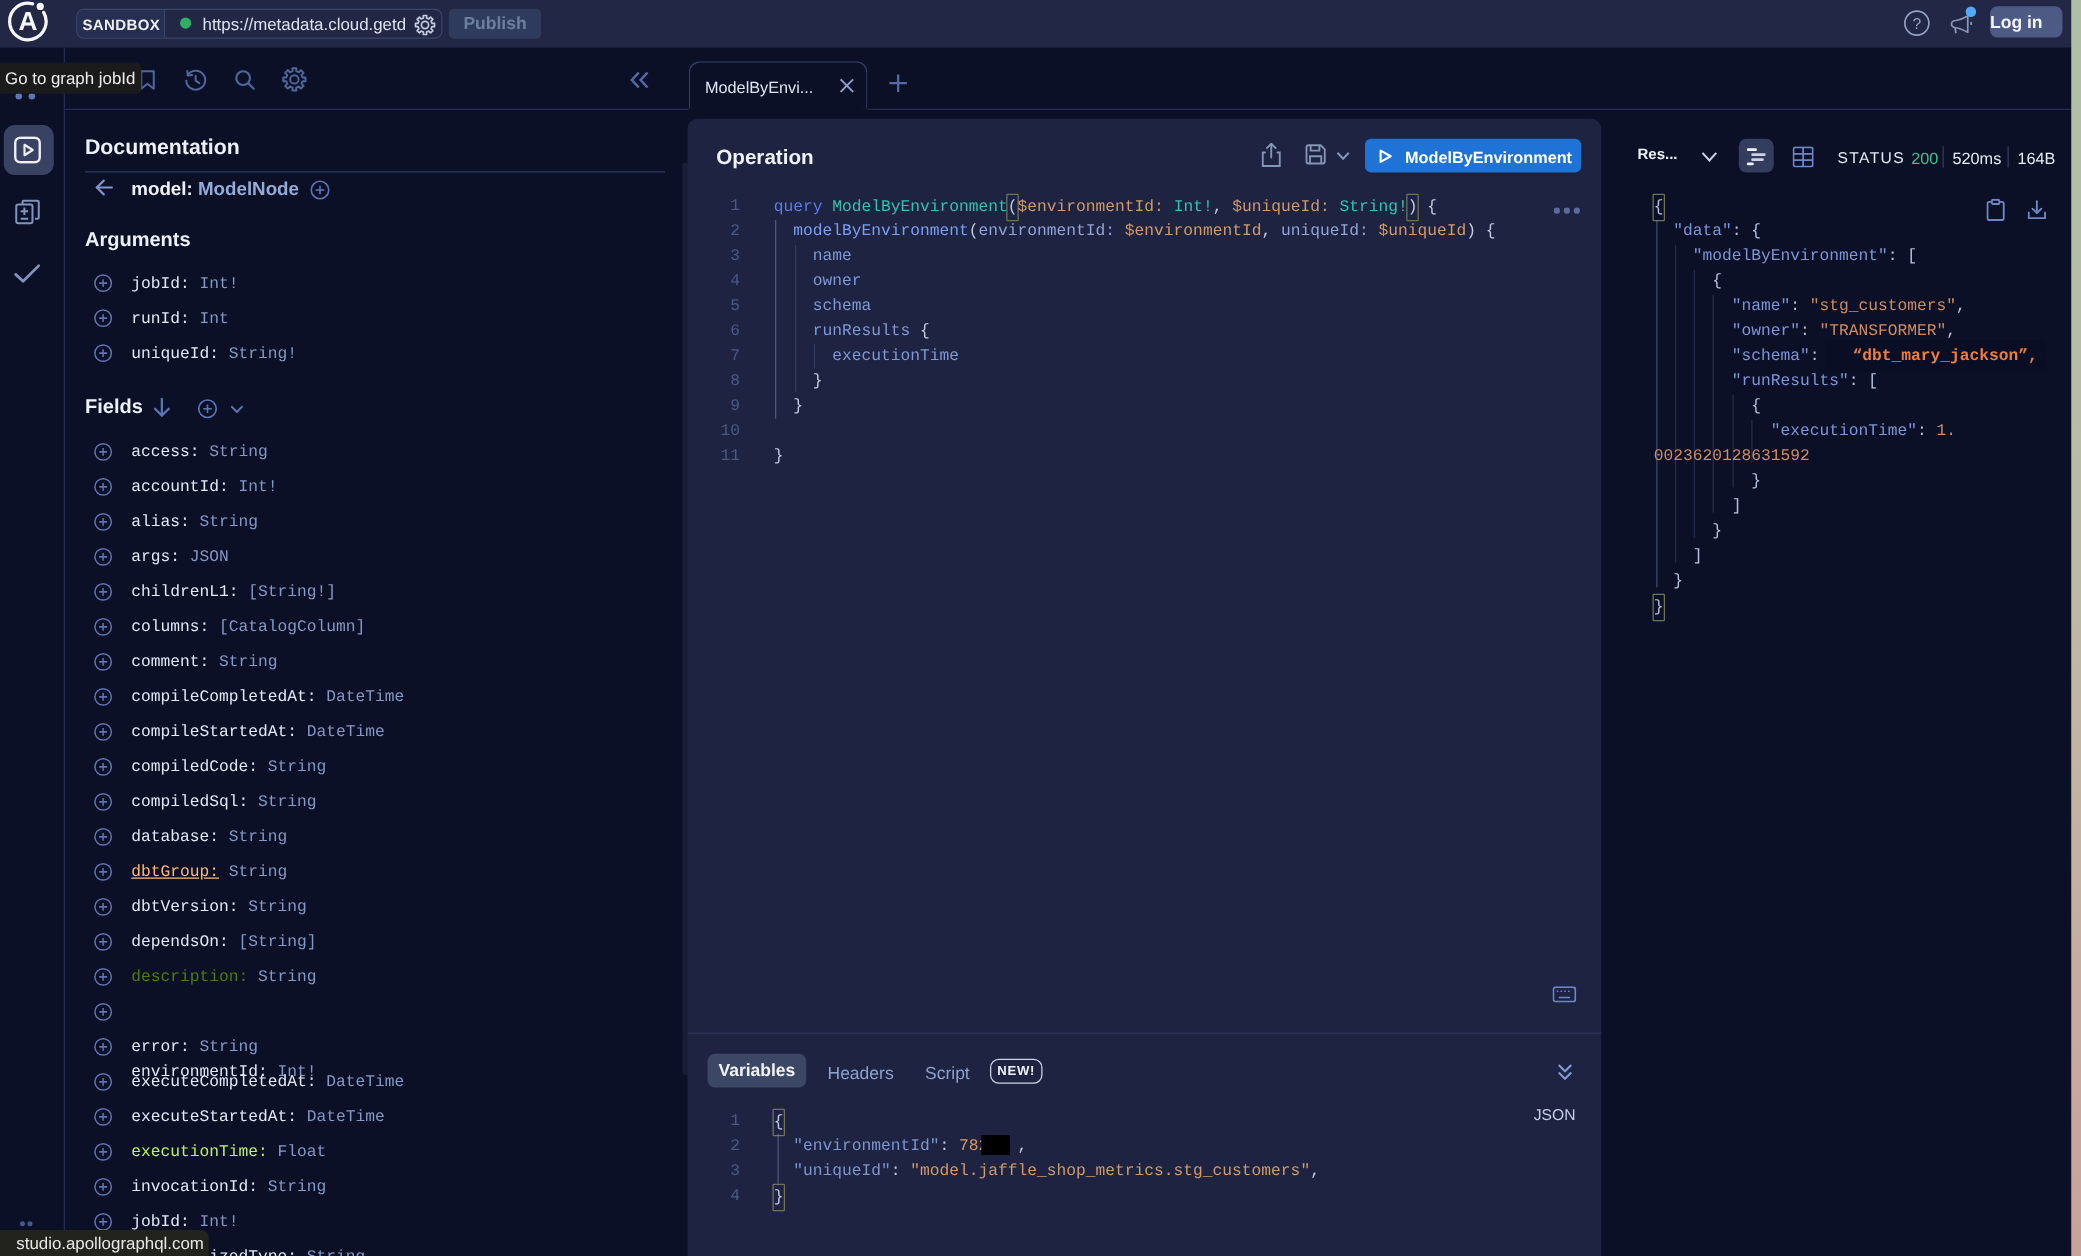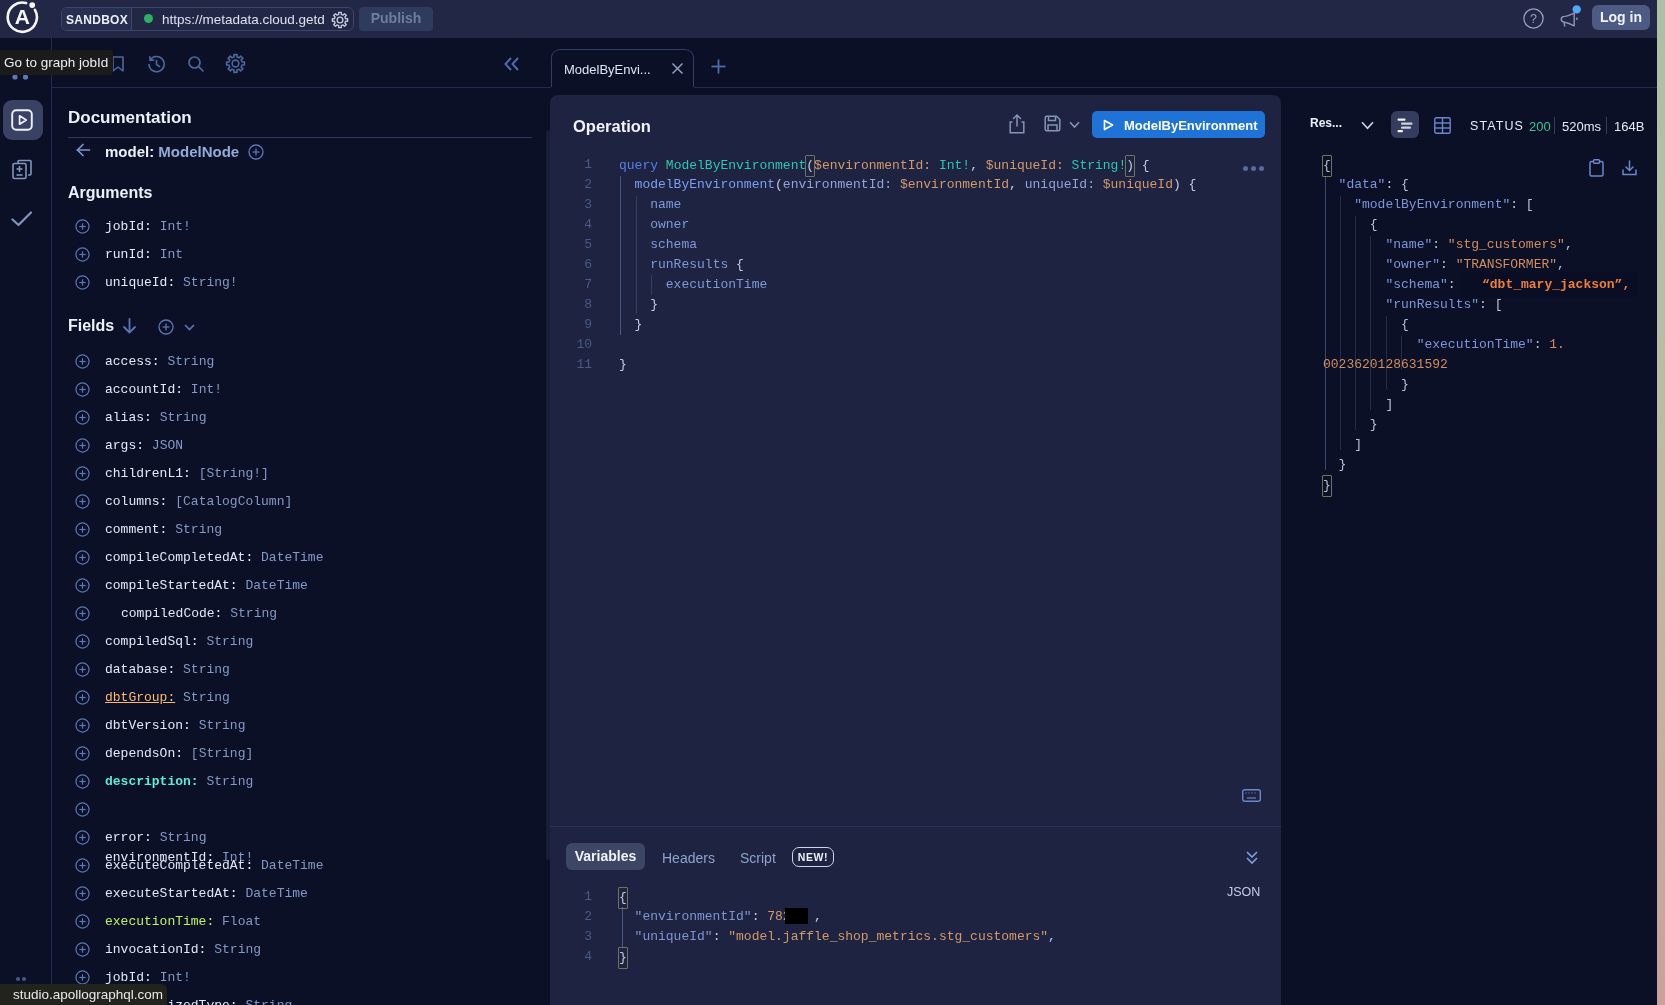--- a/index.html
+++ b/index.html
@@ -47,21 +47,21 @@
     <text x="10.5" y="15" text-anchor="middle" font-size="12.5" fill="#95a2c2" font-family="Liberation Sans,sans-serif">?</text>
   </svg>
   <svg class="abs" style="left:1557px;top:4px;" width="26" height="26" viewBox="0 0 26 26">
     <g stroke="#8a97b8" stroke-width="1.4" fill="none">
       <path d="M17.2,8.8 L17.2,21.8 C13,19.6 10,18.6 7.6,18.2 C5.4,17.9 4.2,16.6 4.2,15.2 C4.2,13.8 5.4,12.6 7.6,12.4 C10,12.1 13,11 17.2,8.8 Z" stroke-linejoin="round"></path>
       <path d="M7.0,18.4 L7.8,22.6"></path>
       <line x1="19.8" y1="13.5" x2="20" y2="16"></line>
     </g>
     <circle cx="19.7" cy="5.4" r="4.2" fill="#54a9f7"></circle>
   </svg>
-  <div class="abs" style="left:1592px;top:5px;width:58px;height:25px;background:#4c5a84;border-radius:6px;text-align:center;font-size:14px;font-weight:bold;color:#f2f4fa;line-height:25px;">Log in</div>
+  <div class="abs" style="left:1592px;top:5px;width:58px;height:25px;background:#4c5a84;border-radius:6px;text-align:left;font-size:14px;font-weight:bold;color:#f2f4fa;line-height:25px;">Log in</div>
 
   
   <div class="abs" style="left:52px;top:87px;width:499px;height:1px;background:#232c4e;"></div>
   <div class="abs" style="left:694px;top:87px;width:971px;height:1px;background:#232c4e;"></div>
 
   
   <svg class="abs" style="left:110px;top:55px;" width="16" height="18" viewBox="0 0 16 18">
     <path d="M3,2 L13,2 L13,16 L8,12 L3,16 Z" fill="none" stroke="#4c689c" stroke-width="1.6" stroke-linejoin="round"></path>
   </svg>
   <svg class="abs" style="left:147px;top:55px;" width="19" height="19" viewBox="0 0 19 19">
@@ -279,21 +279,21 @@
         </g>
       </svg>
       <div class="abs mono" style="left:105px;top:576px;"><span style="color:#e3e9f7;">compileStartedAt:</span> <span style="color:#8399c5;">DateTime</span></div>
       <svg class="abs" style="left:75px;top:606px;" width="15" height="15" viewBox="0 0 16 16">
         <g stroke="#5b76b4" stroke-width="1.3" fill="none">
           <circle cx="8" cy="8" r="7"></circle>
           <line x1="8" y1="4.6" x2="8" y2="11.4"></line>
           <line x1="4.6" y1="8" x2="11.4" y2="8"></line>
         </g>
       </svg>
-      <div class="abs mono" style="left:105px;top:604px;margin-left:16px;"><span style="color:#e3e9f7;">compiledCode:</span> <span style="color:#8399c5;">String</span></div>
+      <div class="abs mono" style="left:105px;top:604px;"><span style="color:#e3e9f7;">compiledCode:</span> <span style="color:#8399c5;">String</span></div>
       <svg class="abs" style="left:75px;top:634px;" width="15" height="15" viewBox="0 0 16 16">
         <g stroke="#5b76b4" stroke-width="1.3" fill="none">
           <circle cx="8" cy="8" r="7"></circle>
           <line x1="8" y1="4.6" x2="8" y2="11.4"></line>
           <line x1="4.6" y1="8" x2="11.4" y2="8"></line>
         </g>
       </svg>
       <div class="abs mono" style="left:105px;top:632px;"><span style="color:#e3e9f7;text-align:center;">compiledSql:</span> <span style="color:#8399c5;">String</span></div>
       <svg class="abs" style="left:75px;top:662px;" width="15" height="15" viewBox="0 0 16 16">
         <g stroke="#5b76b4" stroke-width="1.3" fill="none">
@@ -327,21 +327,21 @@
         </g>
       </svg>
       <div class="abs mono" style="left:105px;top:744px;"><span style="color:#e3e9f7;">dependsOn:</span> <span style="color:#8399c5;">[String]</span></div>
       <svg class="abs" style="left:75px;top:774px;" width="15" height="15" viewBox="0 0 16 16">
         <g stroke="#5b76b4" stroke-width="1.3" fill="none">
           <circle cx="8" cy="8" r="7"></circle>
           <line x1="8" y1="4.6" x2="8" y2="11.4"></line>
           <line x1="4.6" y1="8" x2="11.4" y2="8"></line>
         </g>
       </svg>
-      <div class="abs mono" style="left:105px;top:772px;"><span style="color:#5eead4;font-weight:bold;">description:</span> <span style="color:#8399c5;">String</span></div>
+      <div class="abs mono" style="left:105px;top:772px;"><span style="color:#4d7c0f;">description:</span> <span style="color:#8399c5;">String</span></div>
       <svg class="abs" style="left:75px;top:802px;" width="15" height="15" viewBox="0 0 16 16">
         <g stroke="#5b76b4" stroke-width="1.3" fill="none">
           <circle cx="8" cy="8" r="7"></circle>
           <line x1="8" y1="4.6" x2="8" y2="11.4"></line>
           <line x1="4.6" y1="8" x2="11.4" y2="8"></line>
         </g>
       </svg>
       <div class="abs mono" style="left:105px;top:800px;margin-top:48px;"><span style="color:#e3e9f7;">environmentId:</span> <span style="color:#8399c5;">Int!</span></div>
       <svg class="abs" style="left:75px;top:830px;" width="15" height="15" viewBox="0 0 16 16">
         <g stroke="#5b76b4" stroke-width="1.3" fill="none">

